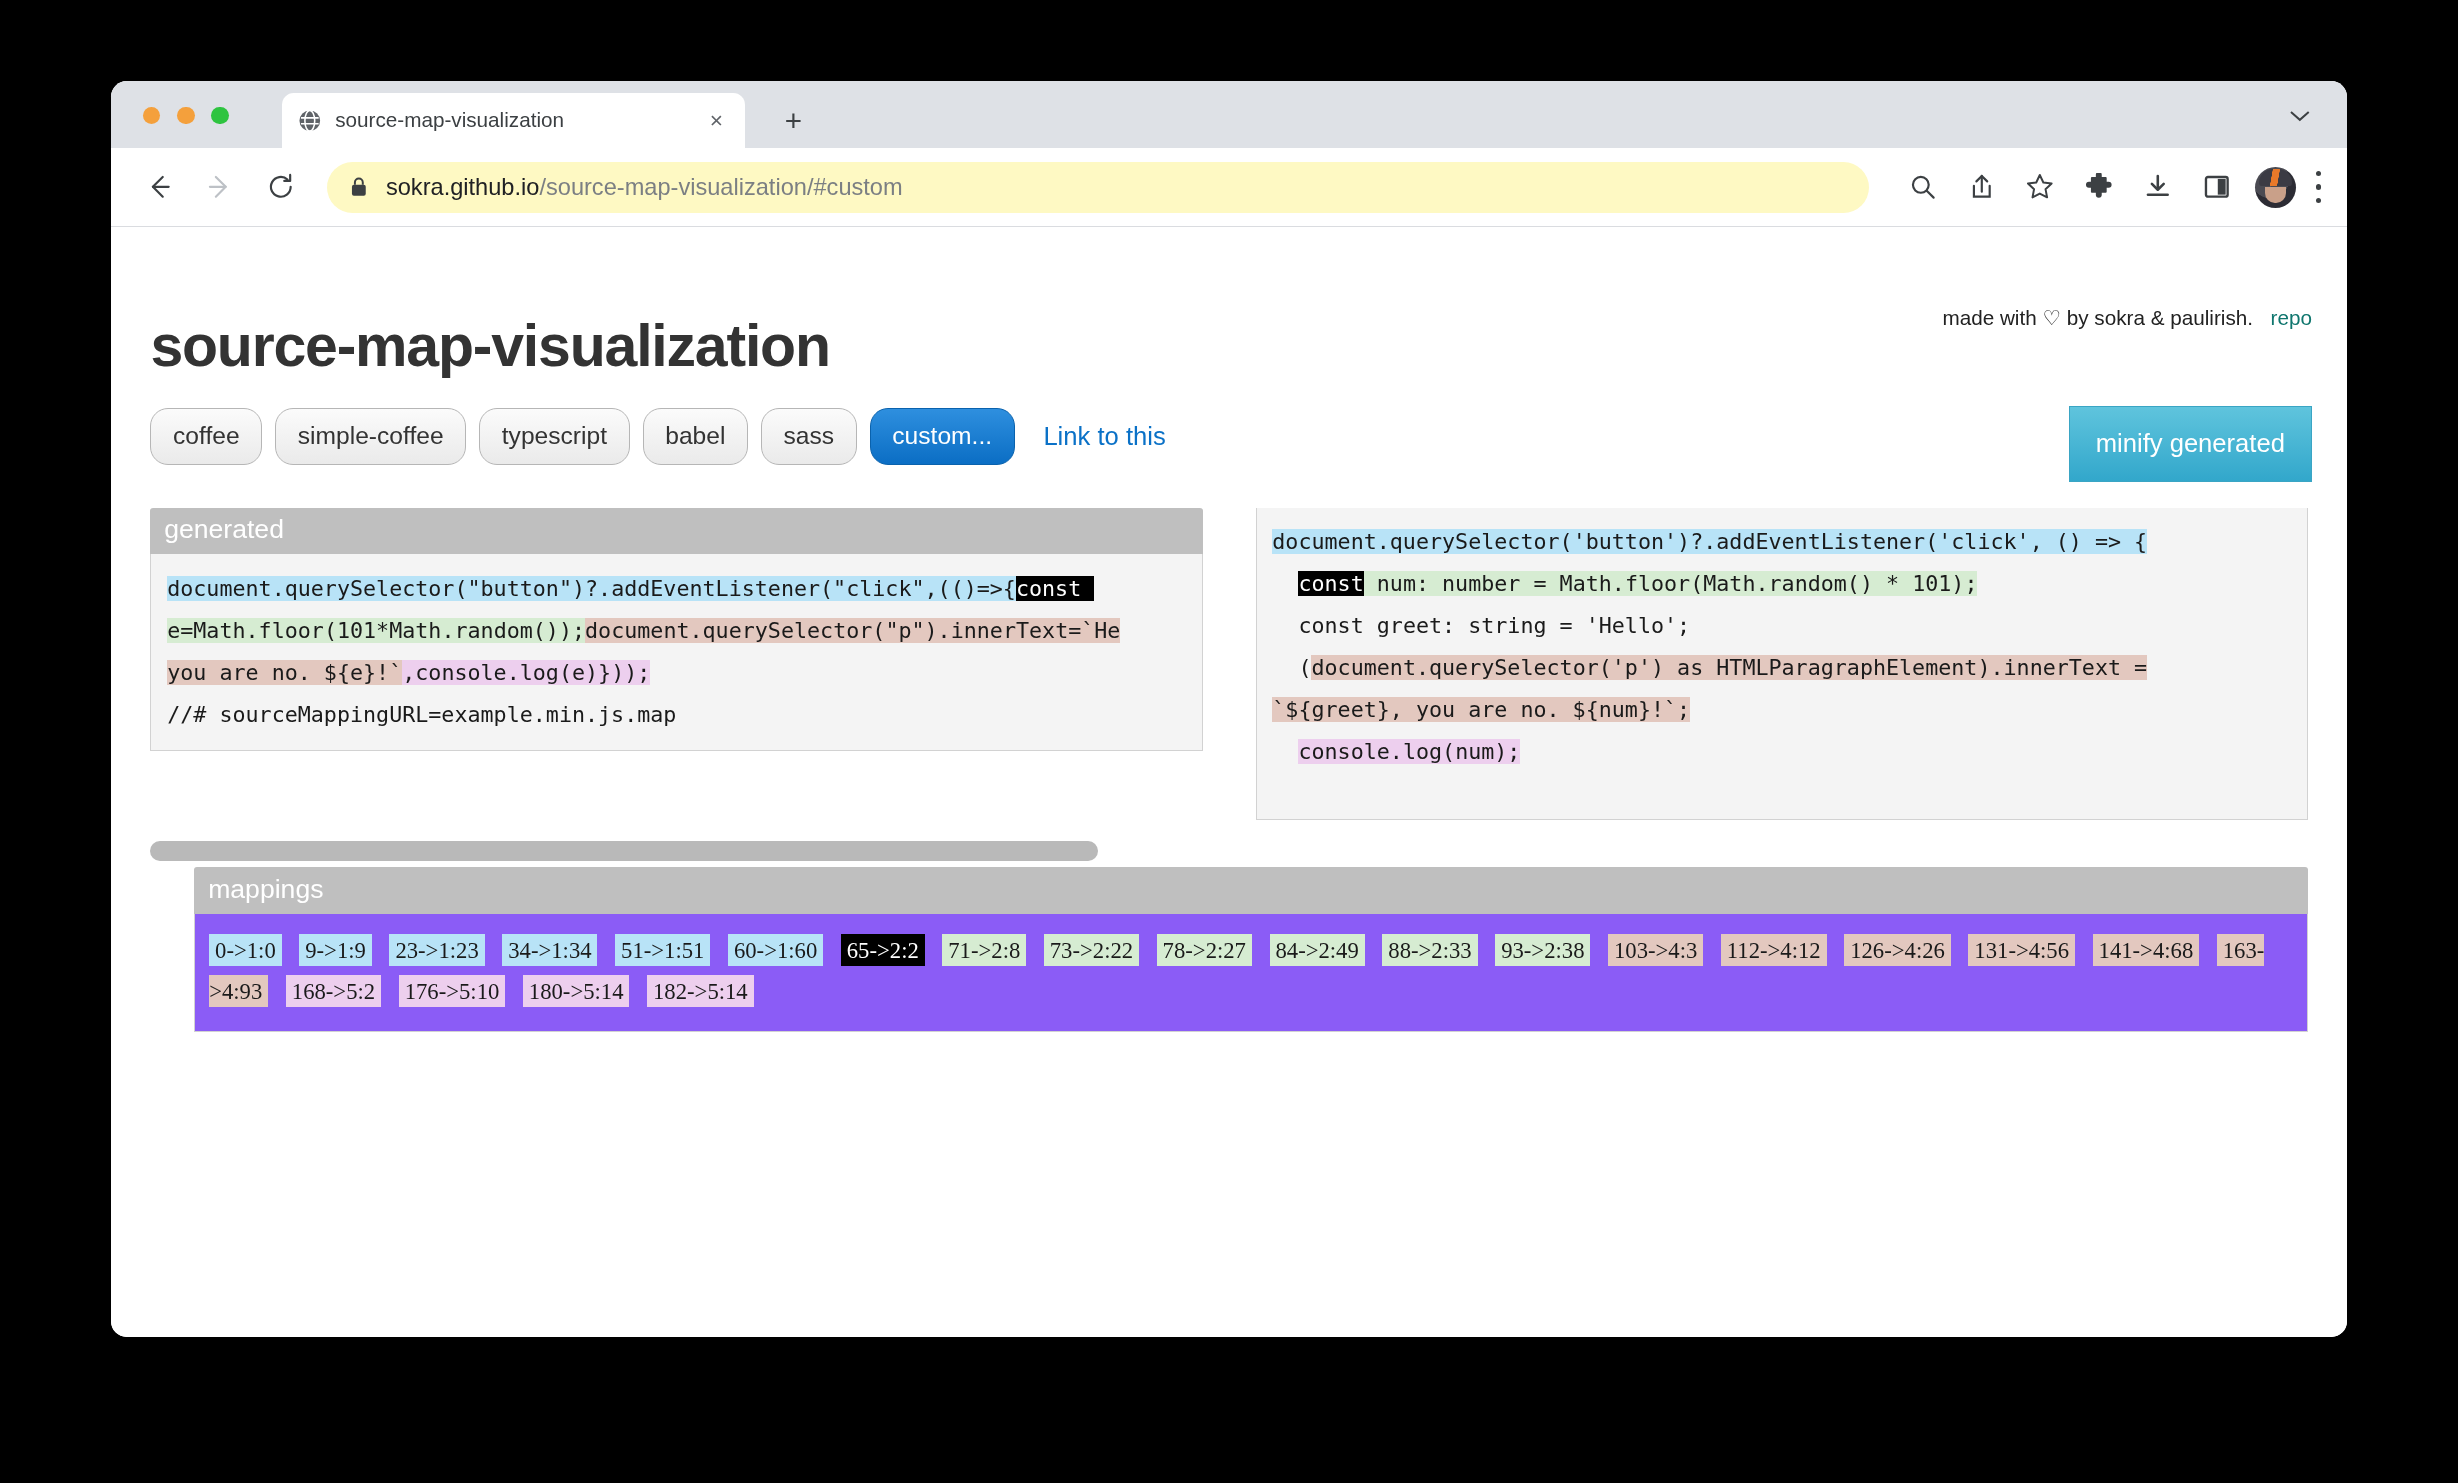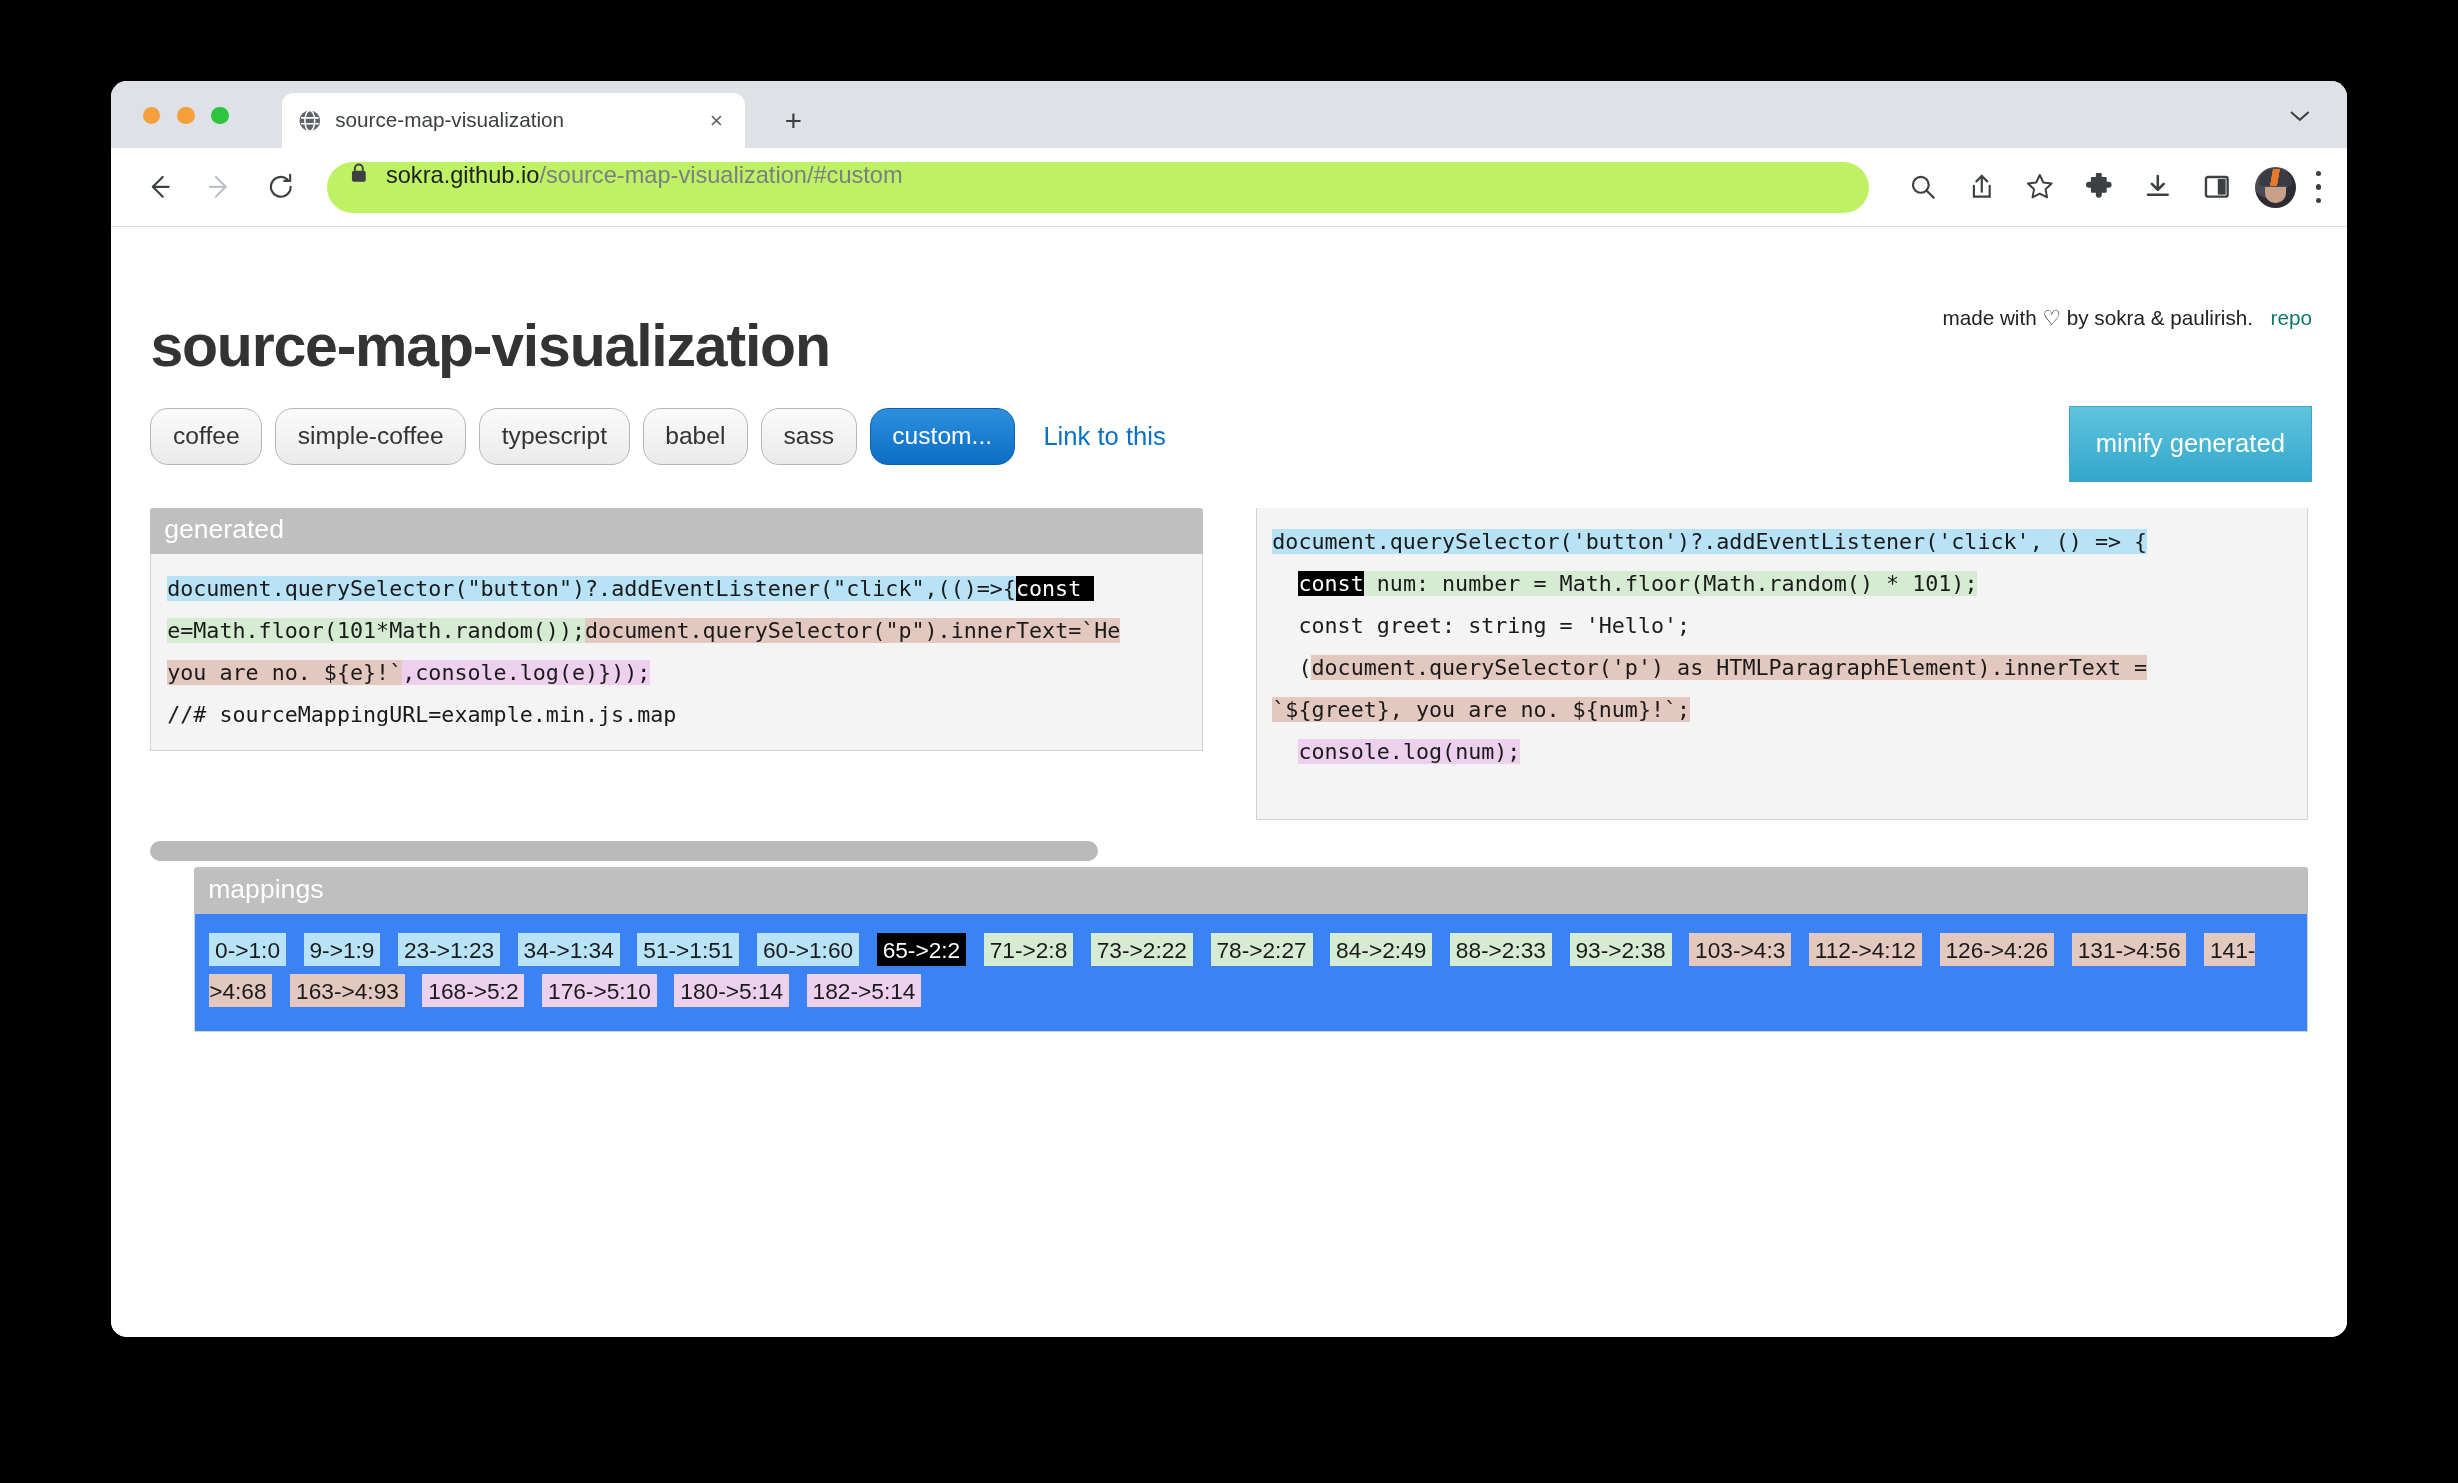--- a/index.html
+++ b/index.html
@@ -84,23 +84,23 @@
     width: 45px; height: 45px; margin-left: 15.8px;
     display: flex; align-items: center; justify-content: center;
     color: #3c4043;
   }
   .nav-btn.first { margin-left: 25.6px; }
   .nav-btn.disabled { color: #bdc1c6; }
 
   .omnibox {
     flex: 1 1 auto;
     height: 51px; margin: 0 17.7px 0 23.6px;
-    background: #bef264;
+    background: #fef9c3;
     border-radius: 25.6px;
-    display: flex; 
+    display: flex; align-items: center;
     padding: 0 21.7px;
   }
   .lock-icon { width: 21.7px; height: 21.7px; margin-right: 15.8px; flex: 0 0 auto; }
   .url { font-size: 23.6px; color: #202124; white-space: nowrap; }
   .url .dim { color: #7b7f83; }
 
   .tb-icons { display: flex; align-items: center; padding-right: 21.7px; }
   .tb-ico {
     width: 45px; height: 45px; margin-left: 13.8px;
     display: flex; align-items: center; justify-content: center;
@@ -241,25 +241,25 @@
   .hscroll .thumb {
     position: absolute; left: 0; top: 0;
     width: 948px; height: 19.7px;
     background: #b9b9b9;
     border-radius: 9.9px;
   }
 
   
   .mapwrap { margin: 5.9px 17.7px 0 17.7px; padding-left: 44px; }
   .mappings-body {
-    background: #3b82f6;
+    background: #8b5cf6;
     border: 1px solid #d2d2d2;
     border-top: none;
     padding: 15.8px 13.8px 19.7px 13.8px;
-    font-family: Liberation Sans, sans-serif;
+    font-family: Liberation Serif, serif;
     font-size: 22.7px;
     line-height: 41px;
     color: #1a1a1a;
   }
   .mtok {
     display: inline;
     padding: 3.9px 5.9px;
     margin-right: 17.7px;
     white-space: normal;
   }

